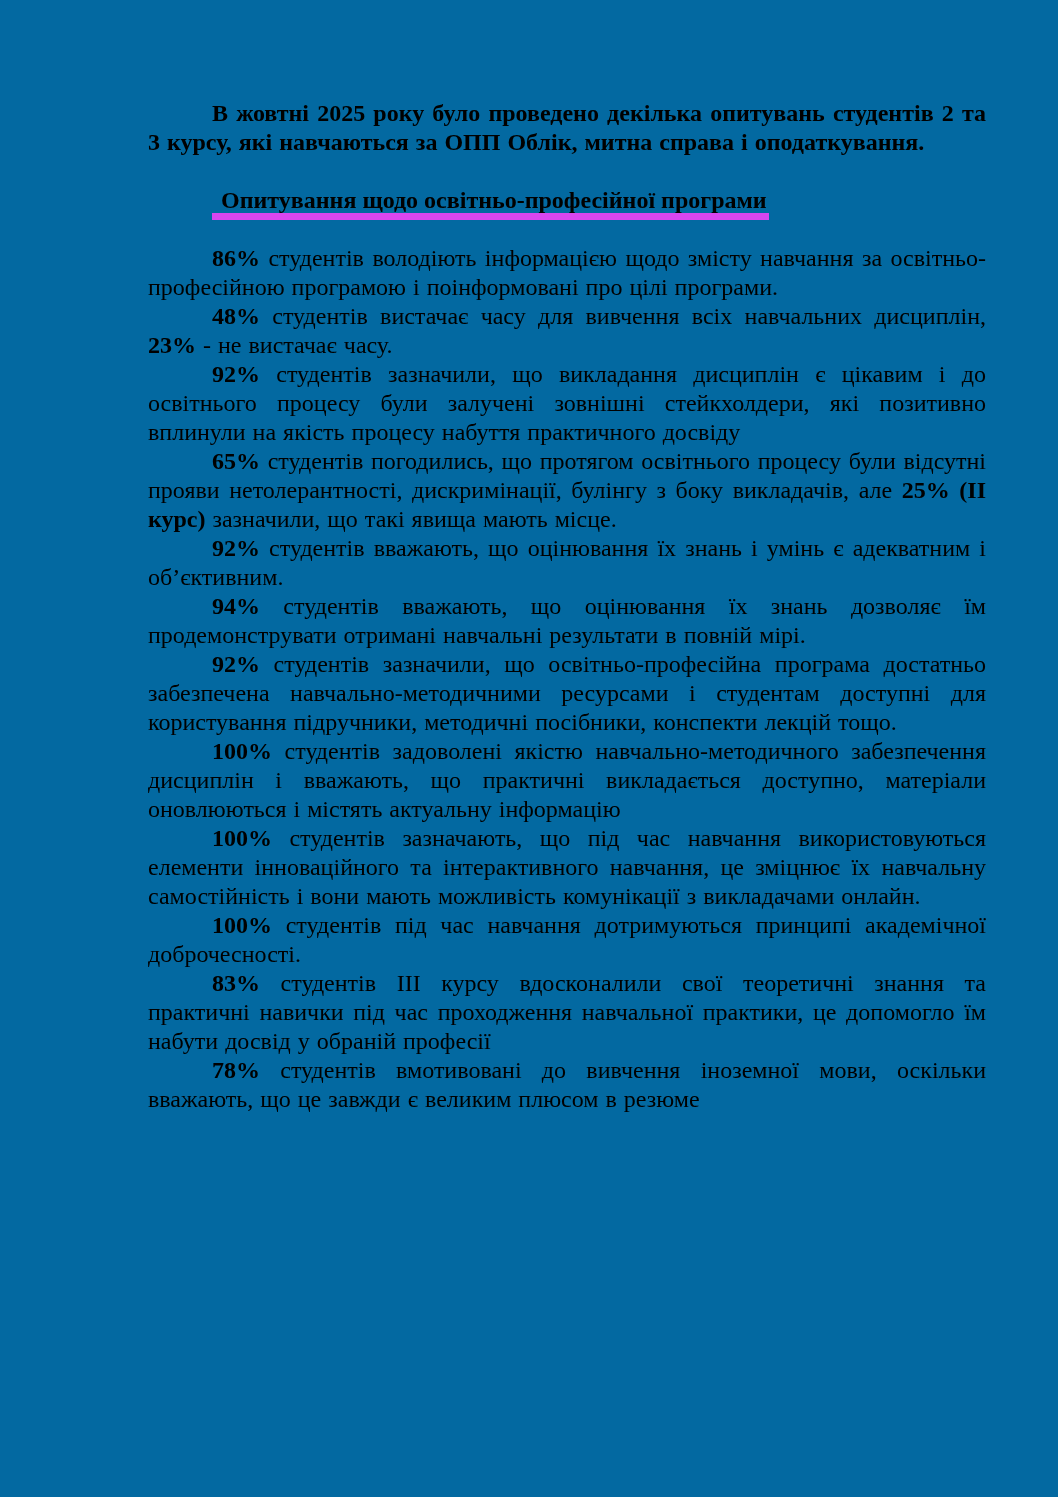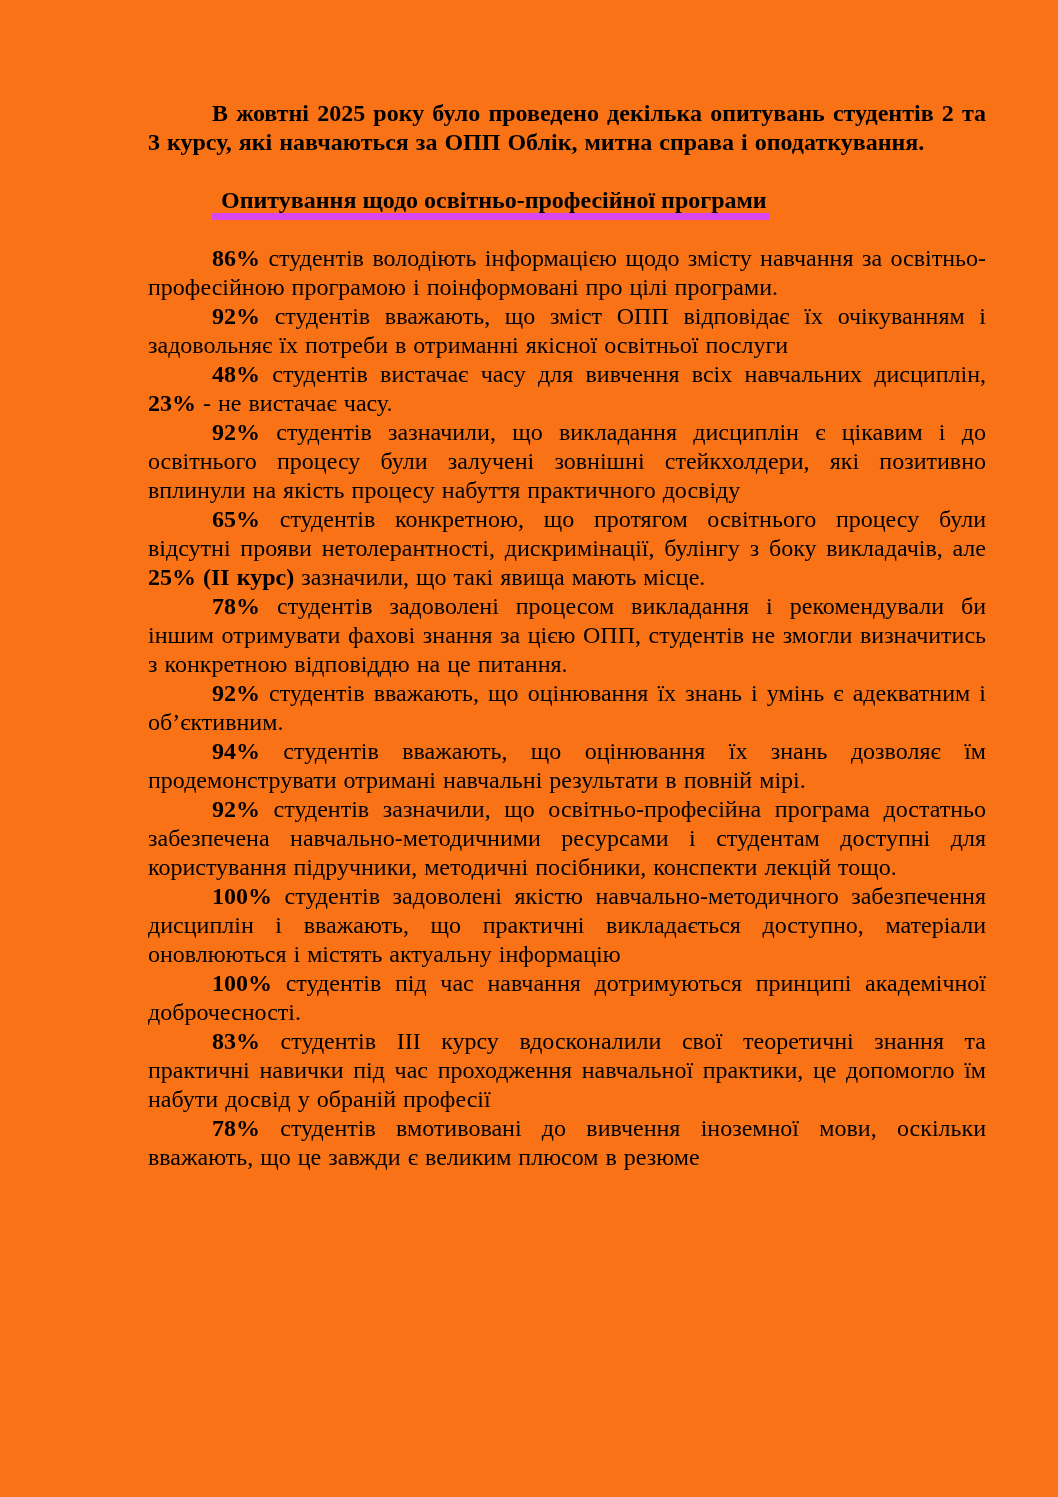--- a/index.html
+++ b/index.html
@@ -5,21 +5,21 @@
   html, body {
     margin: 0;
     padding: 0;
     background: #e8e8e8;
   }
   .page {
     position: relative;
     width: 1058px;
     height: 1497px;
     margin: 0 auto;
-    background: #f97316;
+    background: #0369a1;
     color: #000000;
     font-family: "Liberation Serif", "DejaVu Serif", serif;
     font-size: 24px;
     line-height: 29px;
     overflow: hidden;
   }
   .text-block {
     position: absolute;
     top: 99px;
     left: 148px;
@@ -54,28 +54,27 @@
     <p class="para bold">В жовтні 2025 року було проведено декілька опитувань студентів 2 та 3 курсу, які навчаються за ОПП Облік, митна справа і оподаткування.</p>
 
     <div class="blank-line"></div>
 
     <p class="heading-para"><span class="heading-underline">Опитування щодо освітньо-професійної програми</span></p>
 
     <div class="blank-line"></div>
 
     <div id="paragraphs">
         <p class="para"><span class="stat">86%</span><span> студентів володіють інформацією щодо змісту навчання за освітньо-професійною програмою і поінформовані про цілі програми.</span></p>
-        <p class="para"><span class="stat">92%</span><span> студентів вважають, що зміст ОПП відповідає їх очікуванням і задовольняє їх потреби в отриманні якісної освітньої послуги</span></p>
         <p class="para"><span class="stat">48%</span><span> студентів вистачає часу для вивчення всіх навчальних дисциплін, </span><span class="stat">23%</span><span> - не вистачає часу.</span></p>
         <p class="para"><span class="stat">92%</span><span> студентів зазначили, що викладання дисциплін є цікавим і до освітнього процесу були залучені зовнішні стейкхолдери, які позитивно вплинули на якість процесу набуття практичного досвіду</span></p>
-        <p class="para"><span class="stat">65%</span><span> студентів конкретною, що протягом освітнього процесу були відсутні прояви нетолерантності, дискримінації, булінгу з боку викладачів, але </span><span class="stat">25% (ІІ курс)</span><span> зазначили, що такі явища мають місце.</span></p>
-        <p class="para"><span class="stat">78%</span><span> студентів задоволені процесом викладання і рекомендували би іншим отримувати фахові знання за цією ОПП, студентів не змогли визначитись з конкретною відповіддю на це питання.</span></p>
+        <p class="para"><span class="stat">65%</span><span> студентів погодились, що протягом освітнього процесу були відсутні прояви нетолерантності, дискримінації, булінгу з боку викладачів, але </span><span class="stat">25% (ІІ курс)</span><span> зазначили, що такі явища мають місце.</span></p>
         <p class="para"><span class="stat">92%</span><span> студентів вважають, що оцінювання їх знань і умінь є адекватним і об’єктивним.</span></p>
         <p class="para"><span class="stat">94%</span><span> студентів вважають, що оцінювання їх знань дозволяє їм продемонструвати отримані навчальні результати в повній мірі.</span></p>
         <p class="para"><span class="stat">92%</span><span> студентів зазначили, що освітньо-професійна програма достатньо забезпечена навчально-методичними ресурсами і студентам доступні для користування підручники, методичні посібники, конспекти лекцій тощо.</span></p>
         <p class="para"><span class="stat">100%</span><span> студентів задоволені якістю навчально-методичного забезпечення дисциплін і вважають, що практичні викладається доступно, матеріали оновлюються і містять актуальну інформацію</span></p>
+        <p class="para"><span class="stat">100%</span><span> студентів зазначають, що під час навчання використовуються елементи інноваційного та інтерактивного навчання, це зміцнює їх навчальну самостійність і вони мають можливість комунікації з викладачами онлайн.</span></p>
         <p class="para"><span class="stat">100%</span><span> студентів під час навчання дотримуються принципі академічної доброчесності.</span></p>
         <p class="para"><span class="stat">83%</span><span> студентів ІІІ курсу вдосконалили свої теоретичні знання та практичні навички під час проходження навчальної практики, це допомогло їм набути досвід у обраній професії</span></p>
         <p class="para"><span class="stat">78%</span><span> студентів вмотивовані до вивчення іноземної мови, оскільки вважають, що це завжди є великим плюсом в резюме</span></p>
       </div>
 
   </div>
 </div>
 
 </body></html>

